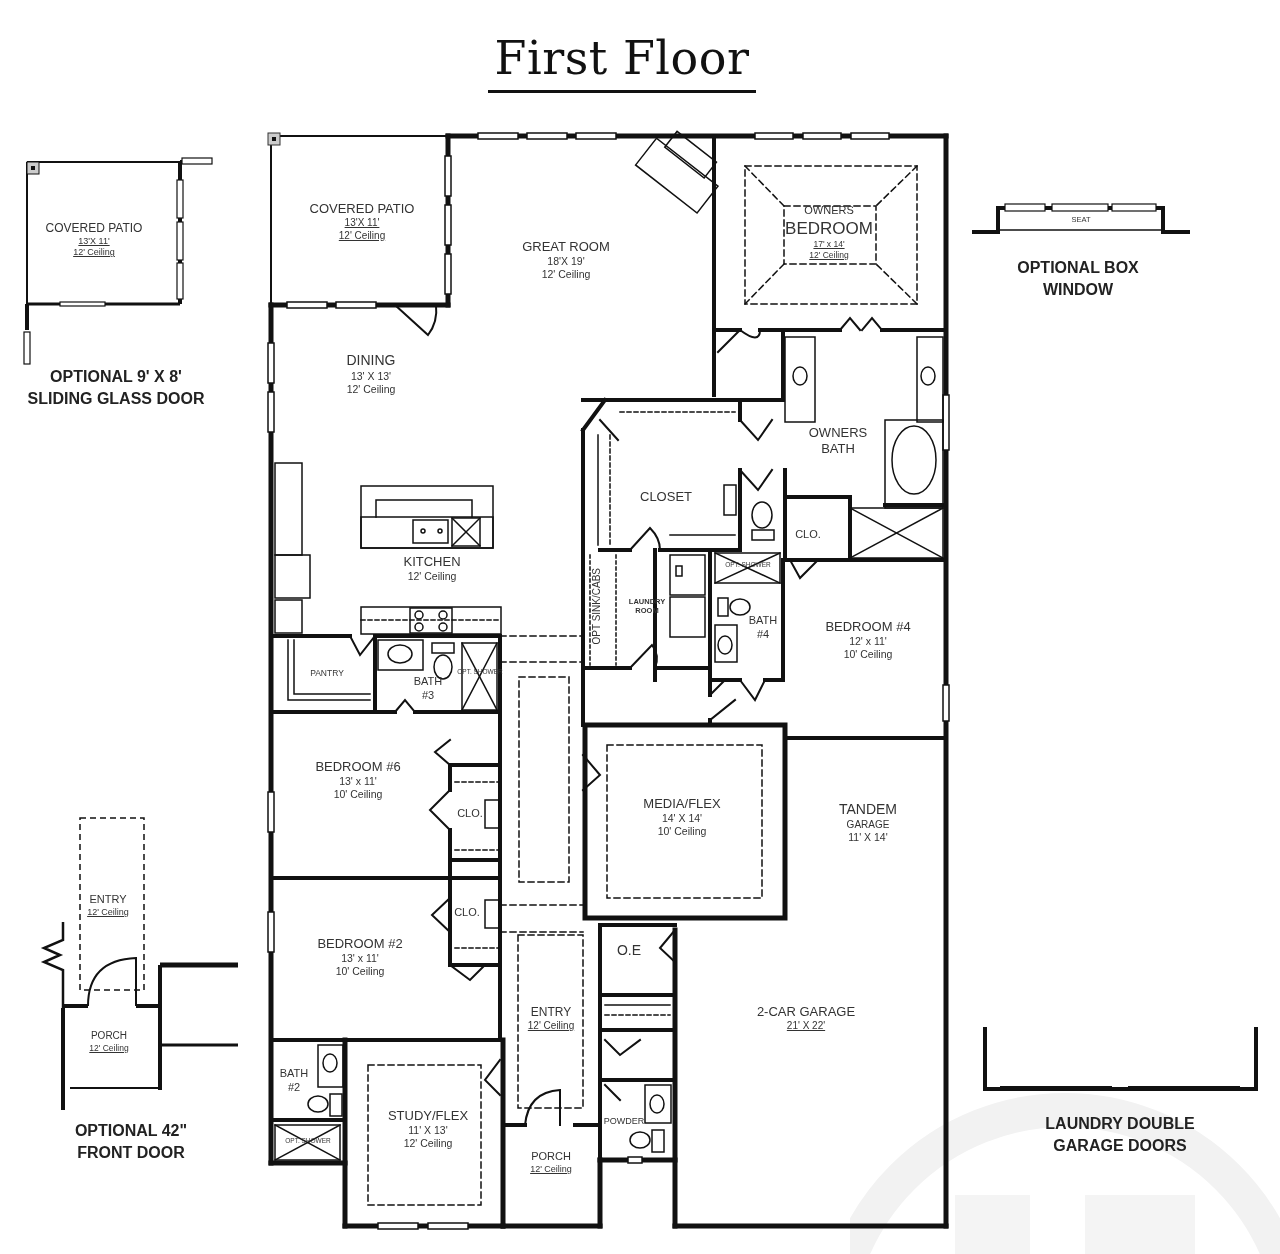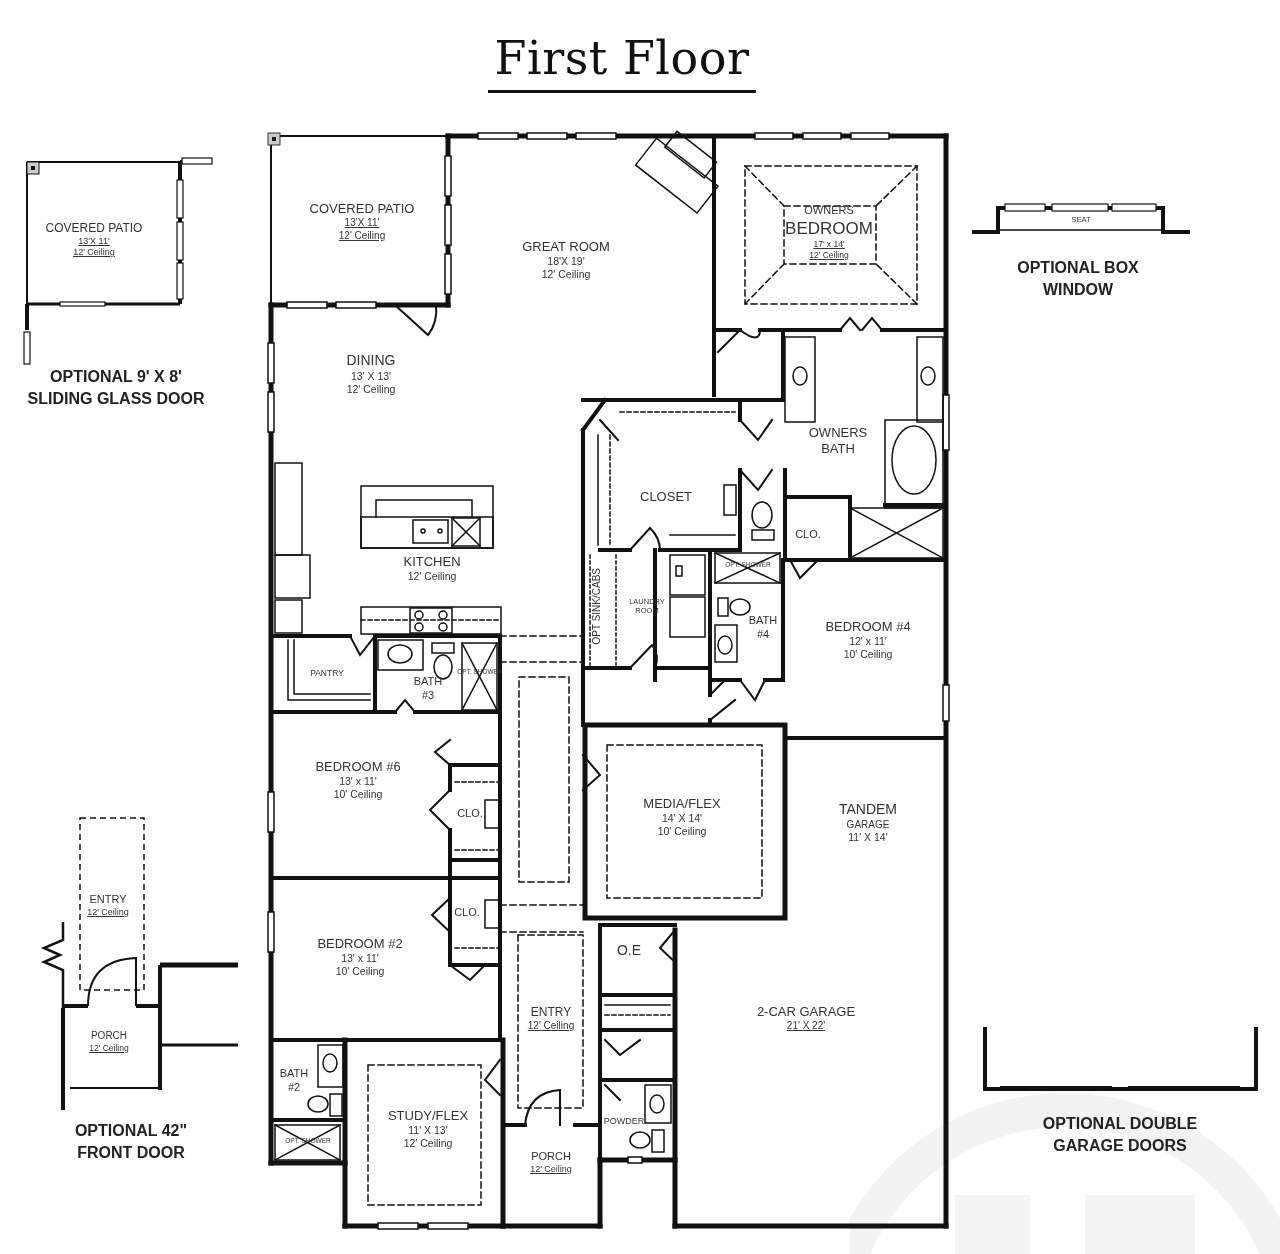--- a/index.html
+++ b/index.html
@@ -365,21 +365,21 @@
 <div class="lbl" style="left:666px;top:468px;margin-top:21px;">
   <span class="n">CLOSET</span>
 </div>
 <div class="lbl" style="left:838px;top:425px;">
   <span class="n">OWNERS</span>
   <span class="n">BATH</span>
 </div>
 <div class="lbl sm" style="left:808px;top:528px;">
   <span class="n" style="font-size:11px">CLO.</span>
 </div>
-<div class="lbl xs" style="left:647px;top:597px;">
+<div class="lbl xs" style="left:647px;top:597px;font-weight:bold;">
   <span class="n">LAUNDRY</span>
   <span class="n">ROOM</span>
 </div>
 <div class="lbl xs" style="left:597px;top:600px;transform:translate(-50%,0) rotate(-90deg);">
   <span class="n" style="font-size:10px">OPT SINK/CABS</span>
 </div>
 <div class="lbl xs" style="left:748px;top:561px;">
   <span class="n" style="font-size:6.5px">OPT. SHOWER</span>
 </div>
 <div class="lbl sm" style="left:763px;top:614px;">
@@ -483,15 +483,15 @@
 <div class="lbl" style="left:109px;top:1030px;">
   <span class="n" style="font-size:10px">PORCH</span>
   <span class="d" style="font-size:8.5px">12' Ceiling</span>
 </div>
 <div class="opt" style="left:131px;top:1120px;">
   <div>OPTIONAL 42"</div>
   <div>FRONT DOOR</div>
 </div>
 
 <div class="opt" style="left:1120px;top:1113px;">
-  <div>OPTIONAL DOUBLE</div>
+  <div>LAUNDRY DOUBLE</div>
   <div>GARAGE DOORS</div>
 </div>
 
 </body></html>

